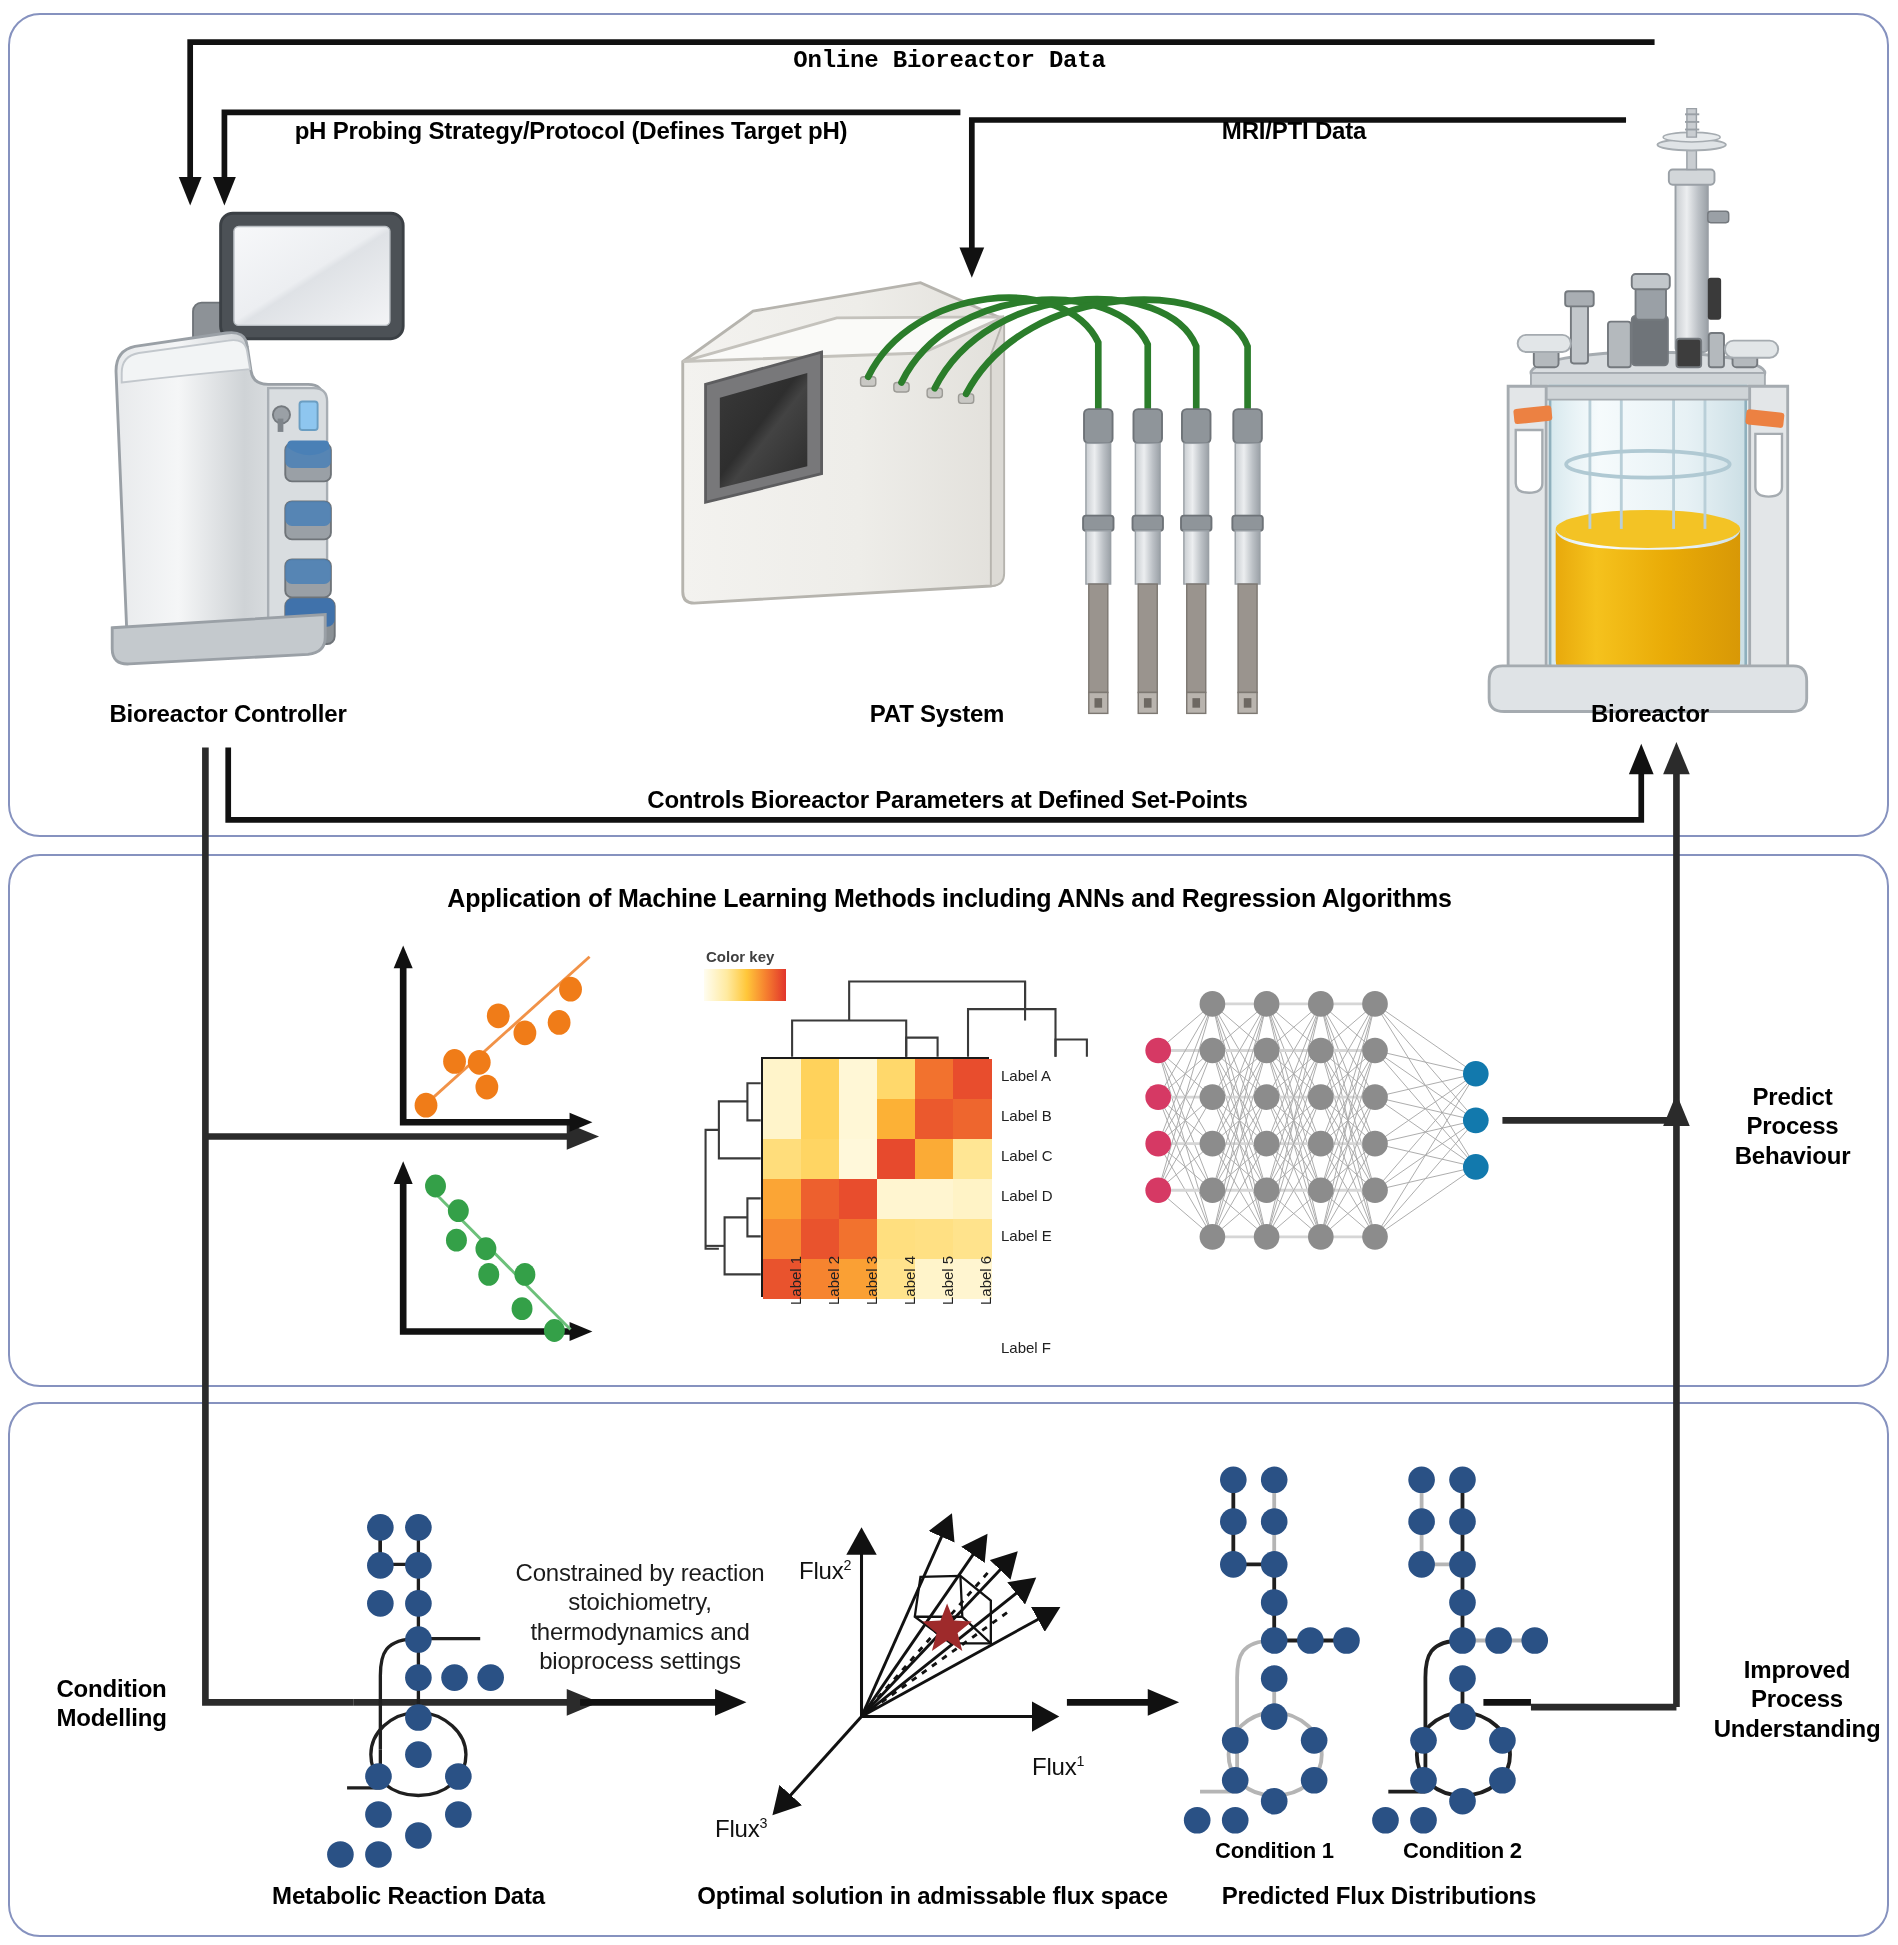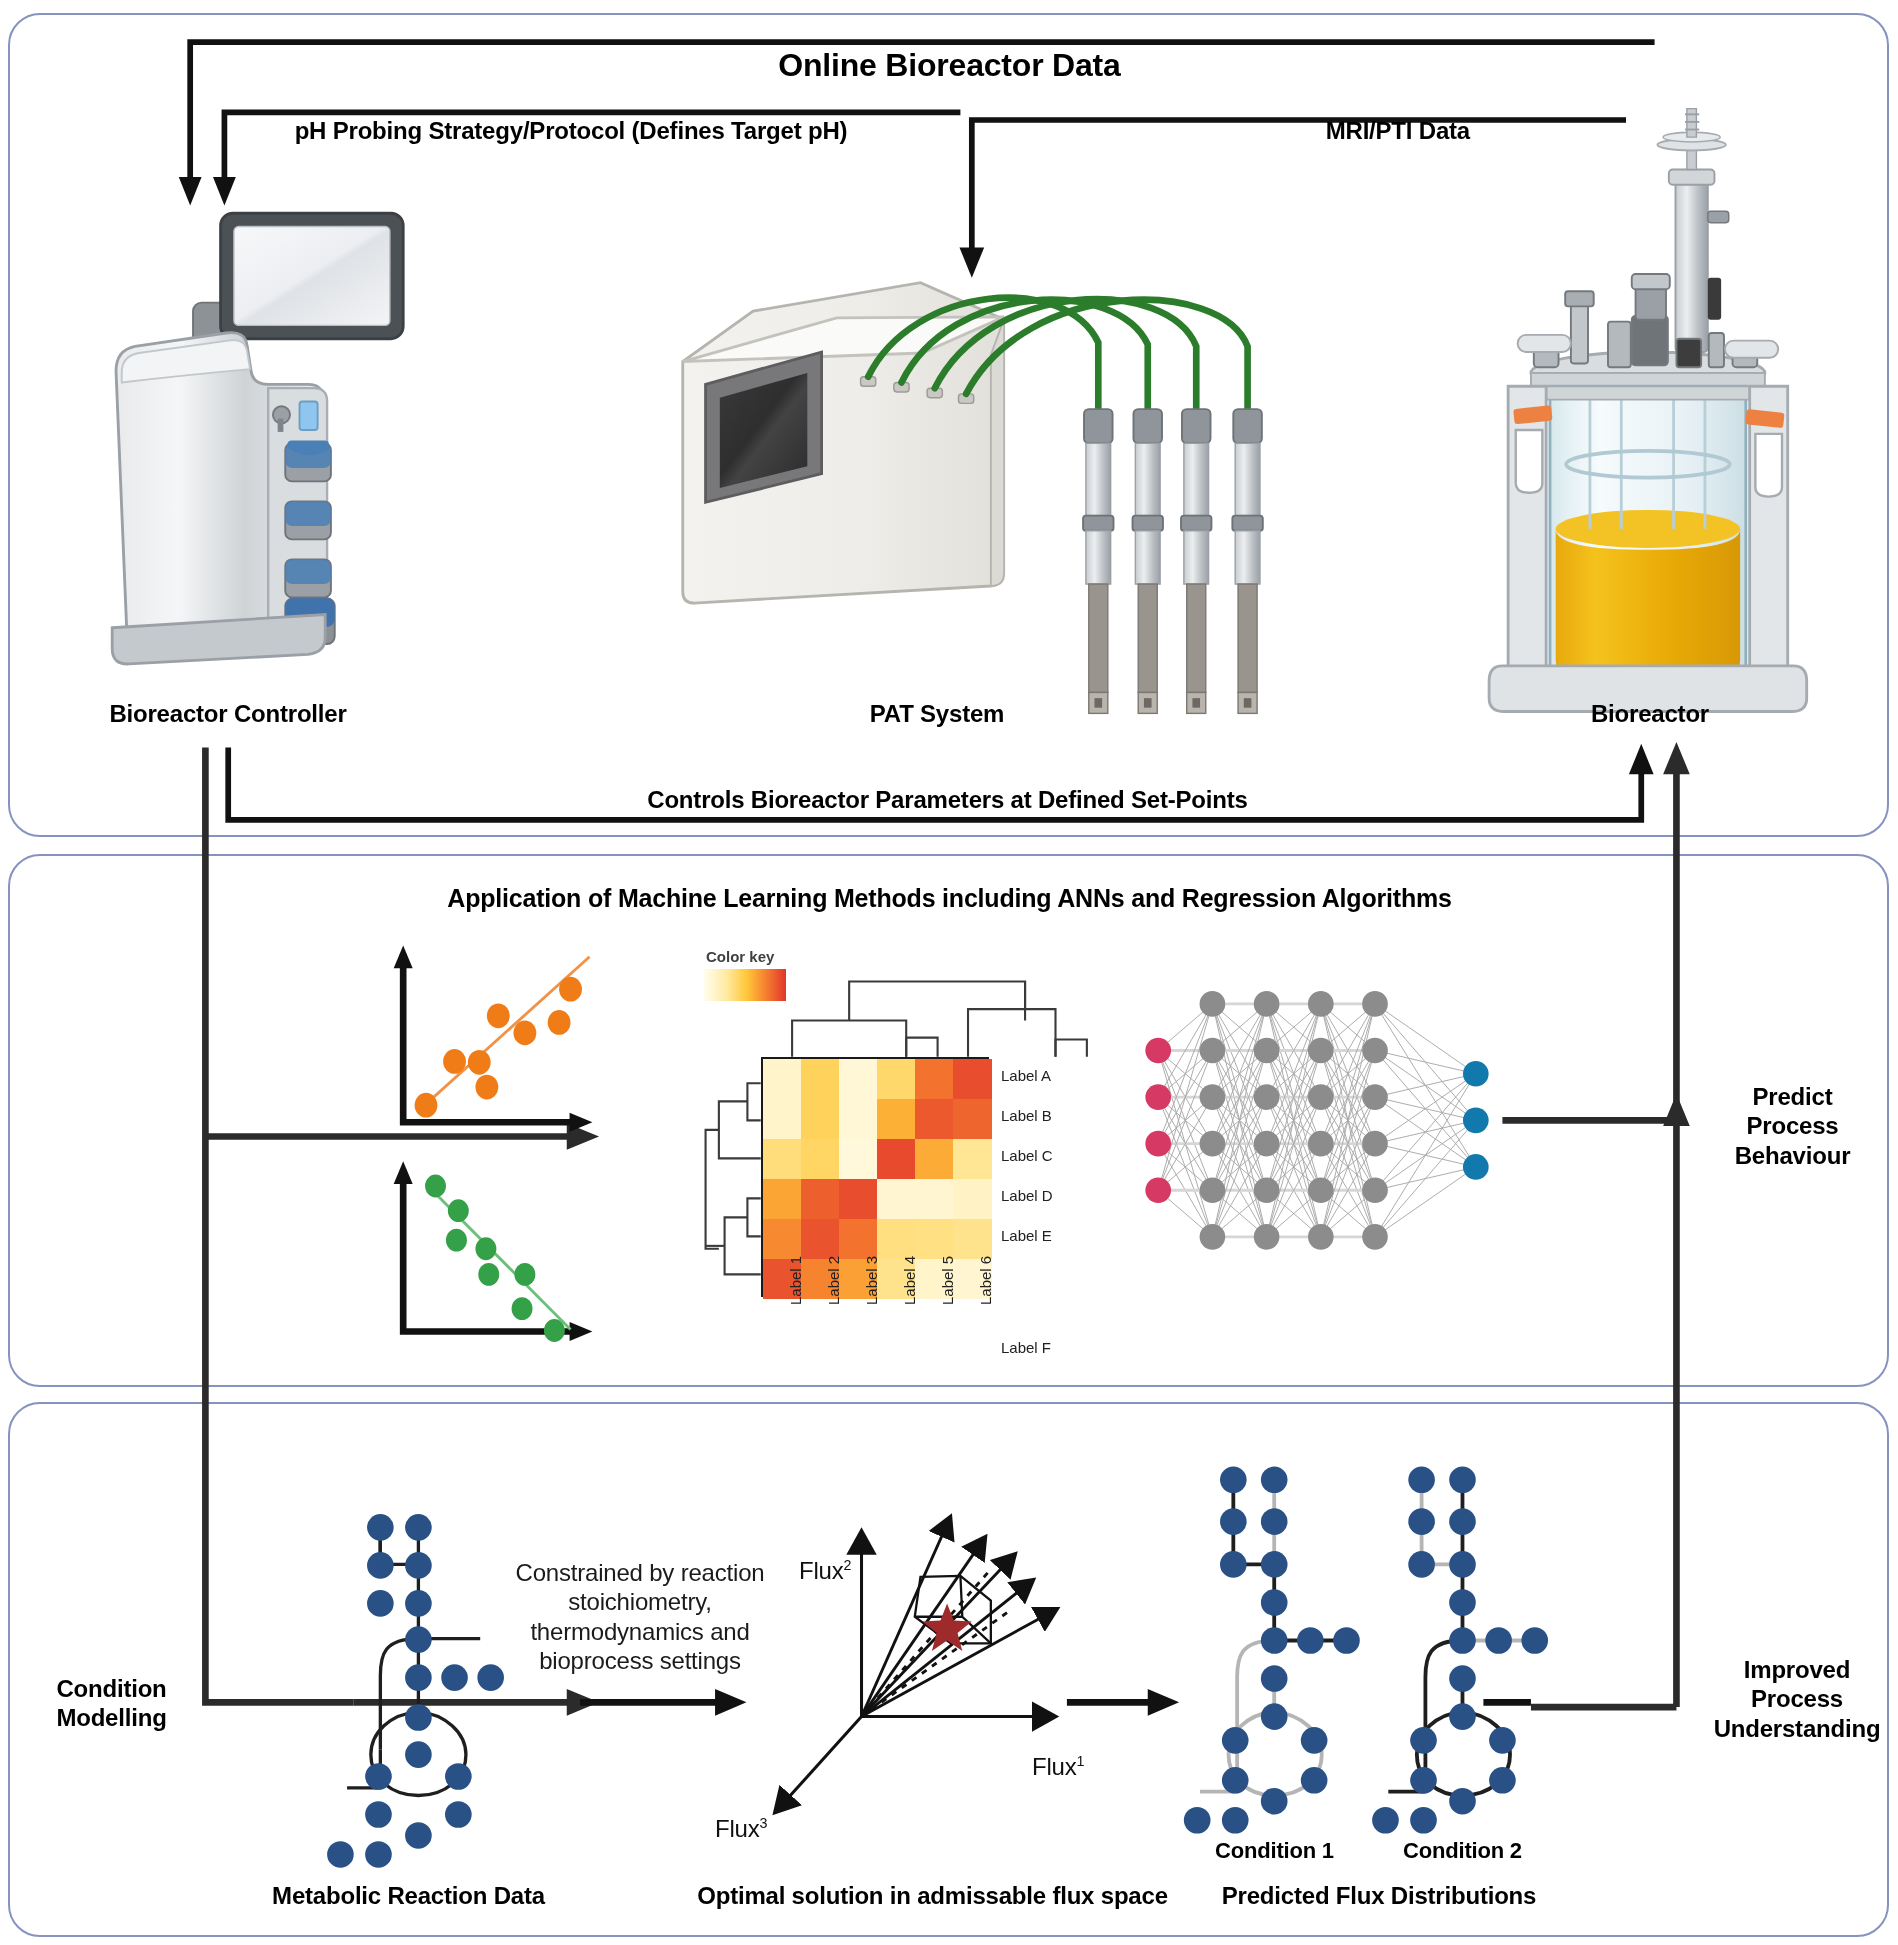--- a/index.html
+++ b/index.html
@@ -751,25 +751,25 @@
     </div>
   <div id="heatmap-collabels">
       <div class="hm-collbl" style="left: 787px; top: 1305px;">Label 1</div>
       <div class="hm-collbl" style="left: 825px; top: 1305px;">Label 2</div>
       <div class="hm-collbl" style="left: 863px; top: 1305px;">Label 3</div>
       <div class="hm-collbl" style="left: 901px; top: 1305px;">Label 4</div>
       <div class="hm-collbl" style="left: 939px; top: 1305px;">Label 5</div>
       <div class="hm-collbl" style="left: 977px; top: 1305px;">Label 6</div>
     </div>
 
-  <div class="lbl" style="left:664px;top:46px;width:571px;font-size:32px;">Online Bioreactor Data</div>
+  <div class="lbl" style="left:664px;top:46px;width:571px;font-size:24px;font-family:Liberation Mono, monospace;">Online Bioreactor Data</div>
 
   <div class="lbl" style="left:238px;top:116px;width:666px;font-size:24px;">pH Probing Strategy/Protocol (Defines Target pH)</div>
 
-  <div class="lbl" style="left:1118px;top:116px;width:352px;font-size:24px;text-align:right;">MRI/PTI Data</div>
+  <div class="lbl" style="left:1118px;top:116px;width:352px;font-size:24px;">MRI/PTI Data</div>
 
   <div class="lbl" style="left:377px;top:785px;width:1141px;font-size:24px;">Controls Bioreactor Parameters at Defined Set-Points</div>
 
   <div class="lbl" style="left:57px;top:699px;width:342px;font-size:24px;">Bioreactor Controller</div>
 
   <div class="lbl" style="left:766px;top:699px;width:342px;font-size:24px;">PAT System</div>
 
   <div class="lbl" style="left:1512px;top:699px;width:276px;font-size:24px;">Bioreactor</div>
 
   <div class="lbl" style="left:379px;top:883px;width:1141px;font-size:25px;">Application of Machine Learning Methods including ANNs and Regression Algorithms</div>

